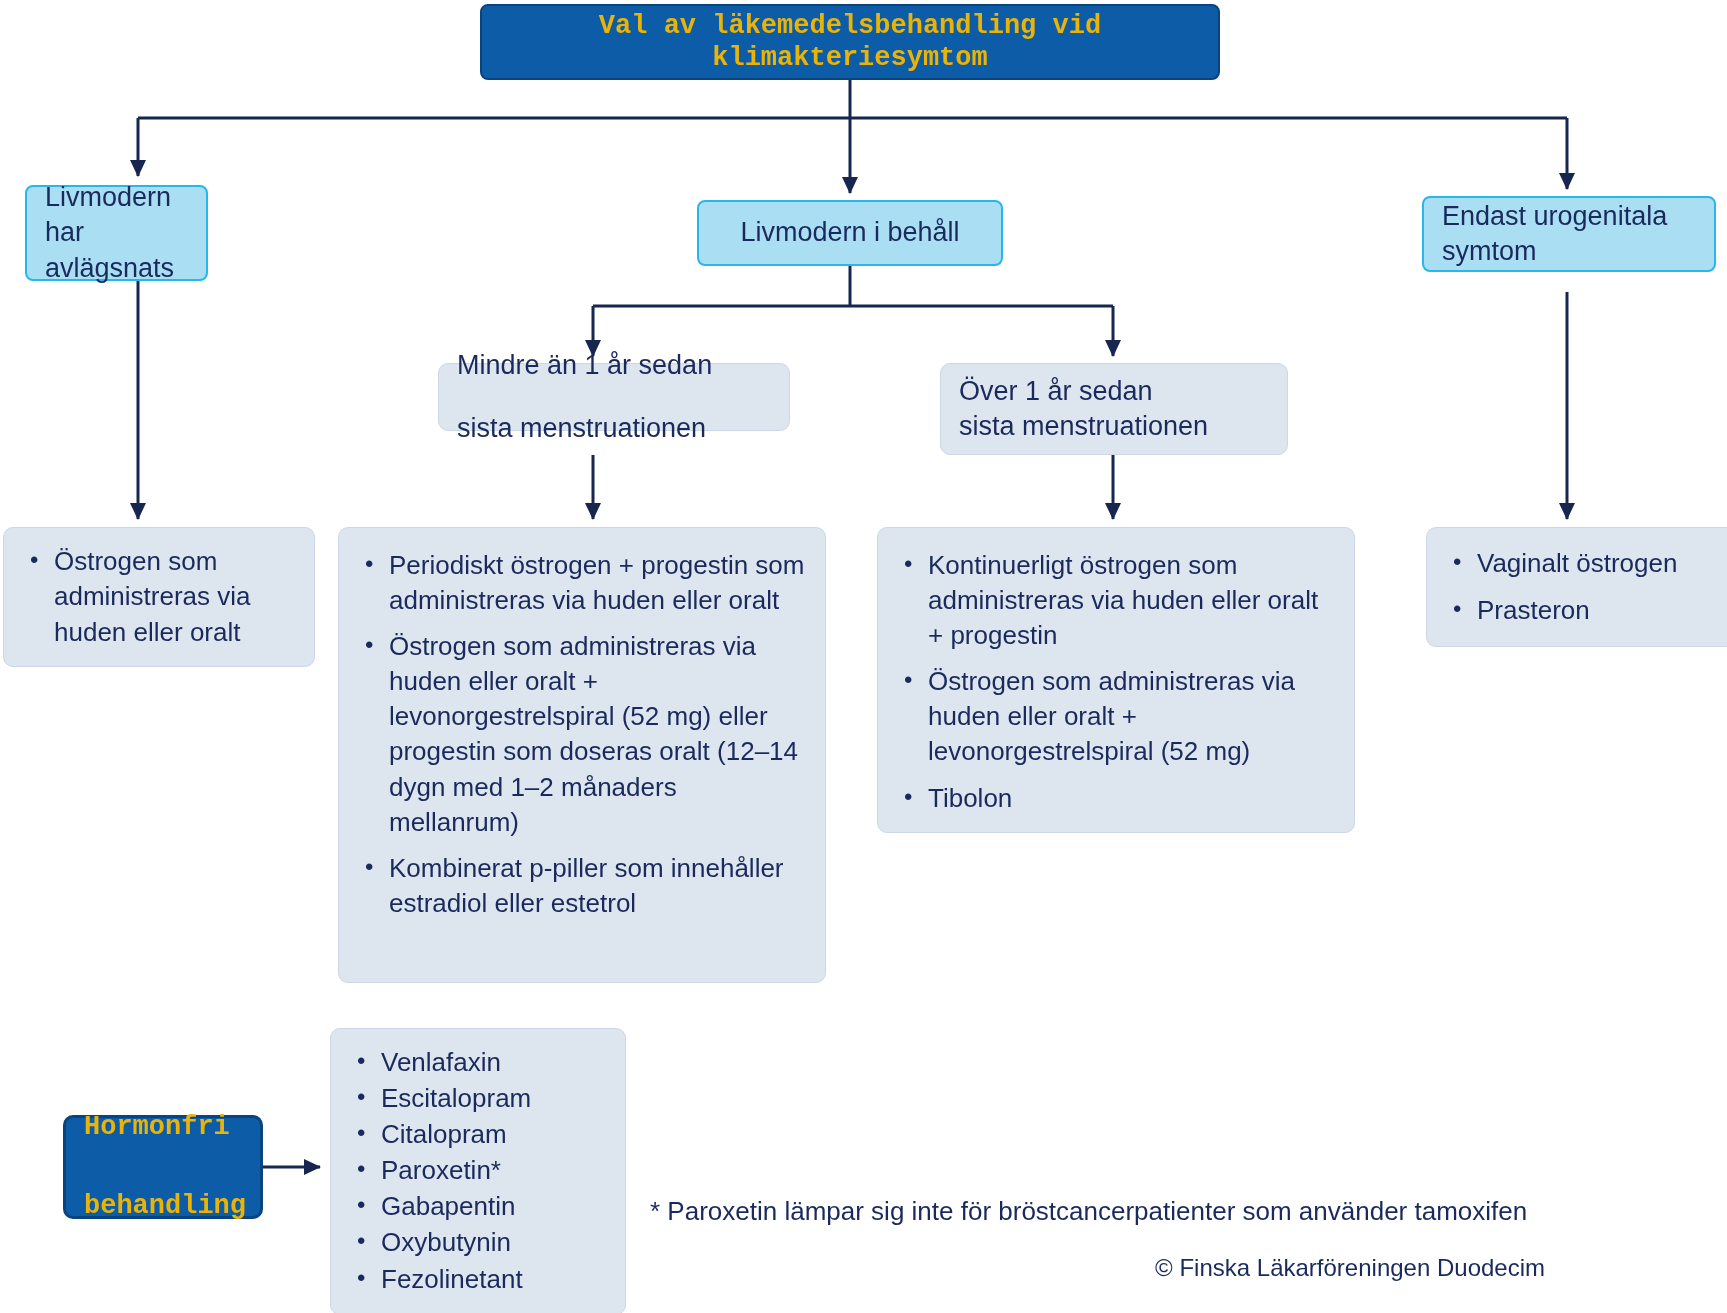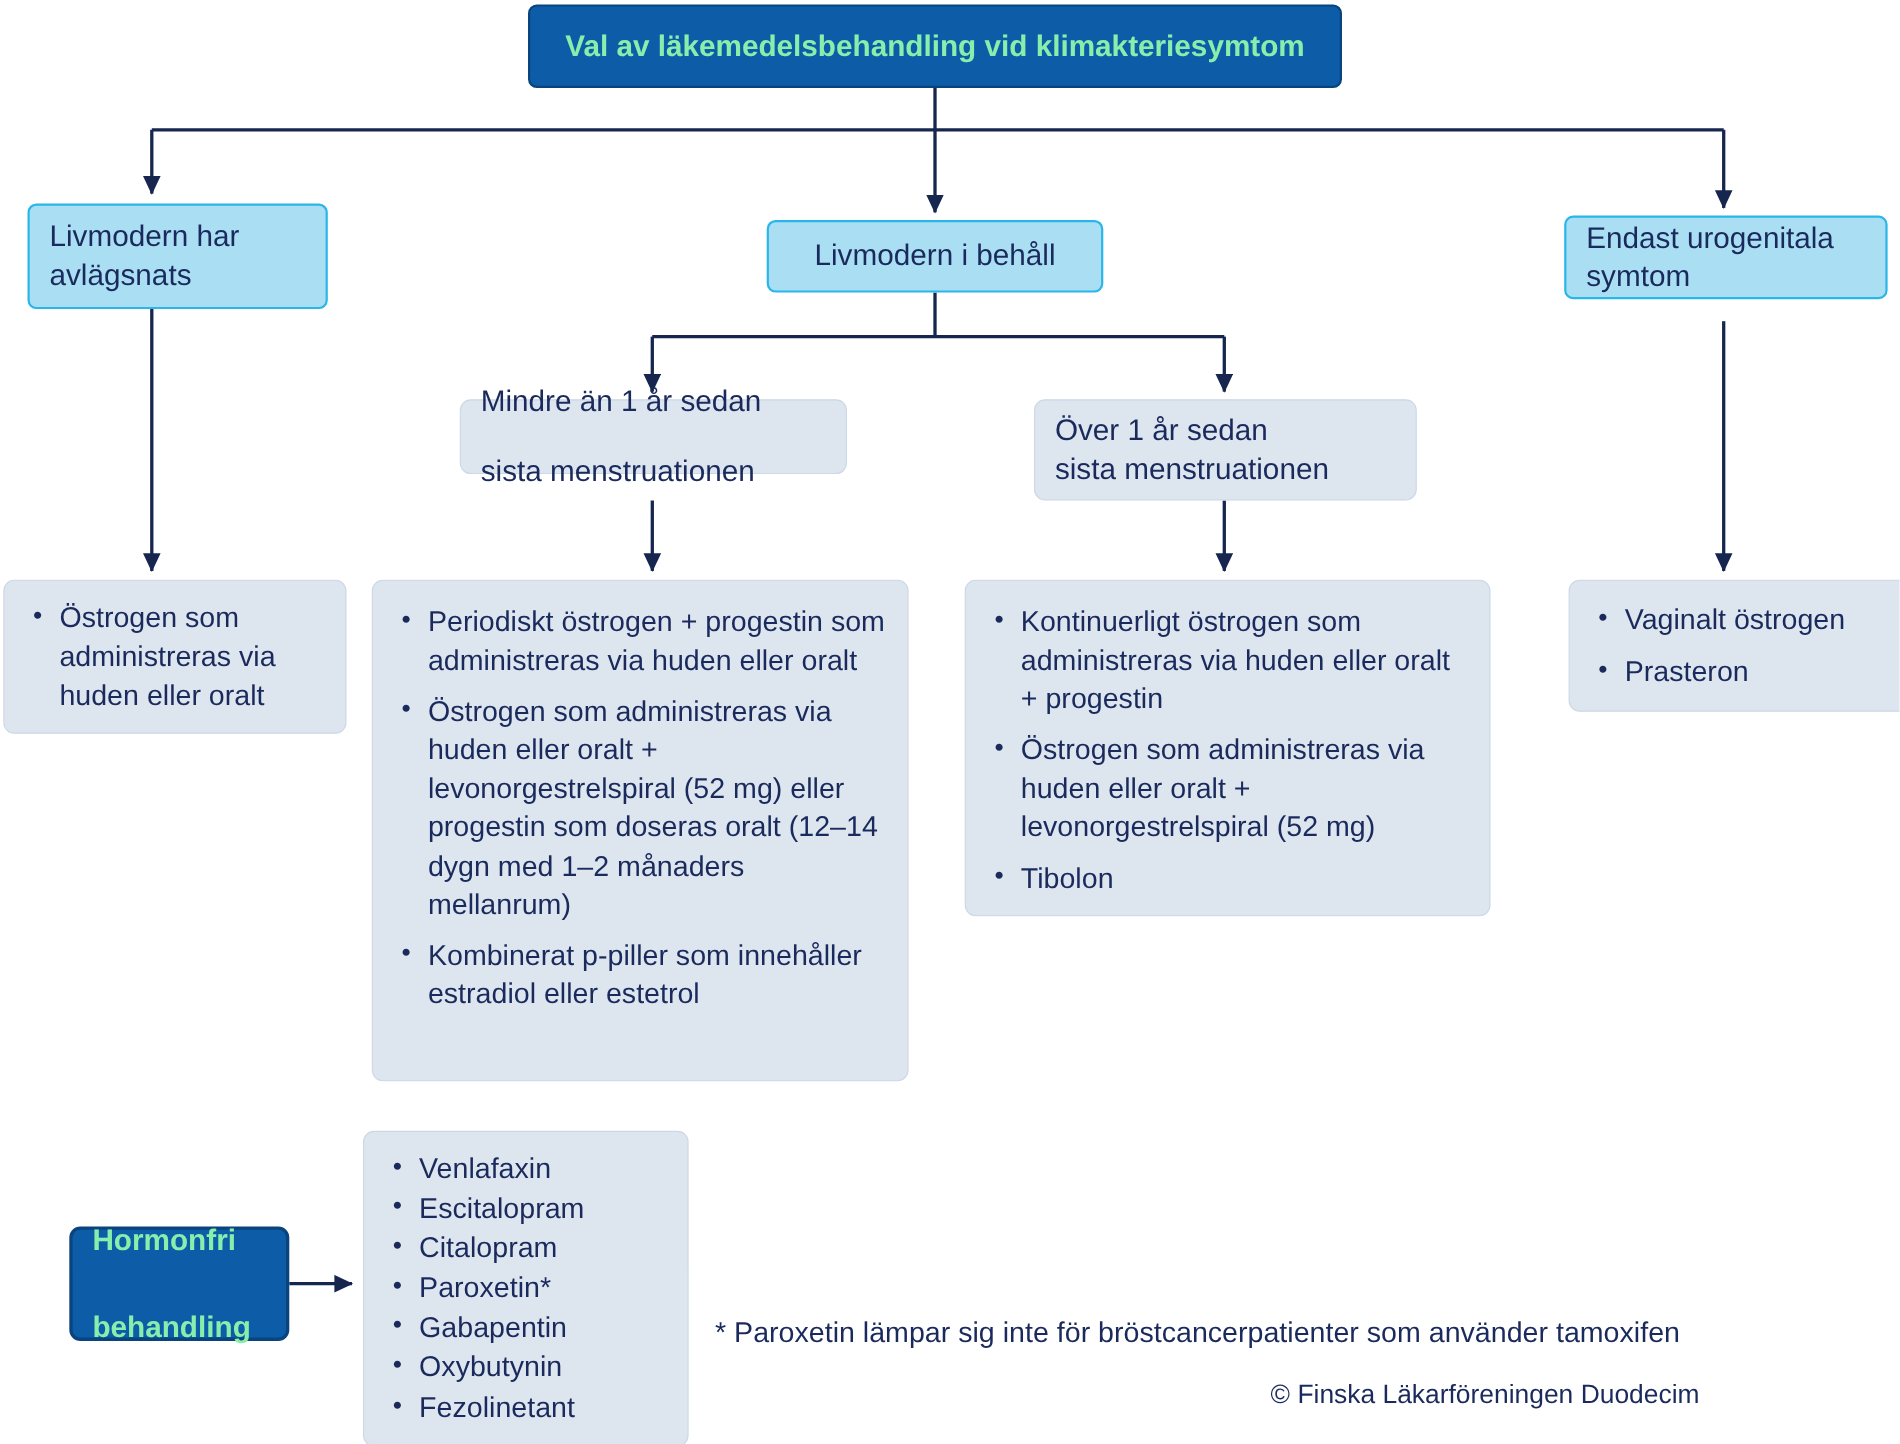--- a/index.html
+++ b/index.html
@@ -19,21 +19,21 @@
     color:var(--navy-text,#1a2a5c);
     overflow:hidden;
   }
   svg.edges{position:absolute;left:0;top:0;pointer-events:none;}
   .edge{stroke:var(--arrow,#16264f);stroke-width:3;fill:none;}
   .arrowhead{fill:var(--arrow,#16264f);}
   .box{position:absolute;box-sizing:border-box;}
   .dark{
     background:var(--primary-blue,#0d5ca8);
     border:2px solid var(--primary-blue-border,#0a447e);
-    border-radius:8px;color:#86efac;font-weight:bold;
+    border-radius:8px;color:#eab308;font-weight:bold;font-family:Liberation Mono, monospace;
   }
   .lightblue{
     background:var(--light-blue-fill,#a9def3);
     border:2px solid var(--light-blue-border,#29b6e9);
     border-radius:8px;
   }
   .gray{
     background:var(--gray-fill,#dde5ee);
     border:1px solid var(--gray-border,#ccd8e5);
     border-radius:10px;
@@ -79,35 +79,35 @@
     <line class="edge" x1="1113" y1="455" x2="1113" y2="519" marker-end="url(#ah)"></line>
     <line class="edge" x1="1567" y1="292" x2="1567" y2="519" marker-end="url(#ah)"></line>
 
     <line class="edge" x1="263" y1="1167" x2="320" y2="1167" marker-end="url(#ah)"></line>
   </svg>
 
   <div class="box dark vcenter hcenter title-box" style="left:480px;top:4px;width:740px;height:76px;">
     <div>Val av läkemedelsbehandling vid klimakteriesymtom</div>
   </div>
 
-  <div class="box lightblue vcenter label pad-left" style="left:25px;top:185px;width:273px;height:96px;">
+  <div class="box lightblue vcenter label pad-left" style="left:25px;top:185px;width:183px;height:96px;">
     <div>Livmodern har</div>
     <div>avlägsnats</div>
   </div>
 
   <div class="box lightblue vcenter hcenter label" style="left:697px;top:200px;width:306px;height:66px;">
     <div>Livmodern i behåll</div>
   </div>
 
   <div class="box lightblue vcenter label pad-left" style="left:1422px;top:196px;width:294px;height:76px;">
     <div>Endast urogenitala</div>
     <div>symtom</div>
   </div>
 
-  <div class="box gray vcenter label pad-left" style="left:418px;top:363px;width:352px;height:68px;gap:28px;">
+  <div class="box gray vcenter label pad-left" style="left:438px;top:363px;width:352px;height:68px;gap:28px;">
     <div>Mindre än 1 år sedan</div>
     <div>sista menstruationen</div>
   </div>
 
   <div class="box gray vcenter label pad-left" style="left:940px;top:363px;width:348px;height:92px;">
     <div>Över 1 år sedan</div>
     <div>sista menstruationen</div>
   </div>
 
   <div class="box gray bullets vcenter" style="left:3px;top:527px;width:312px;min-height:140px;">

